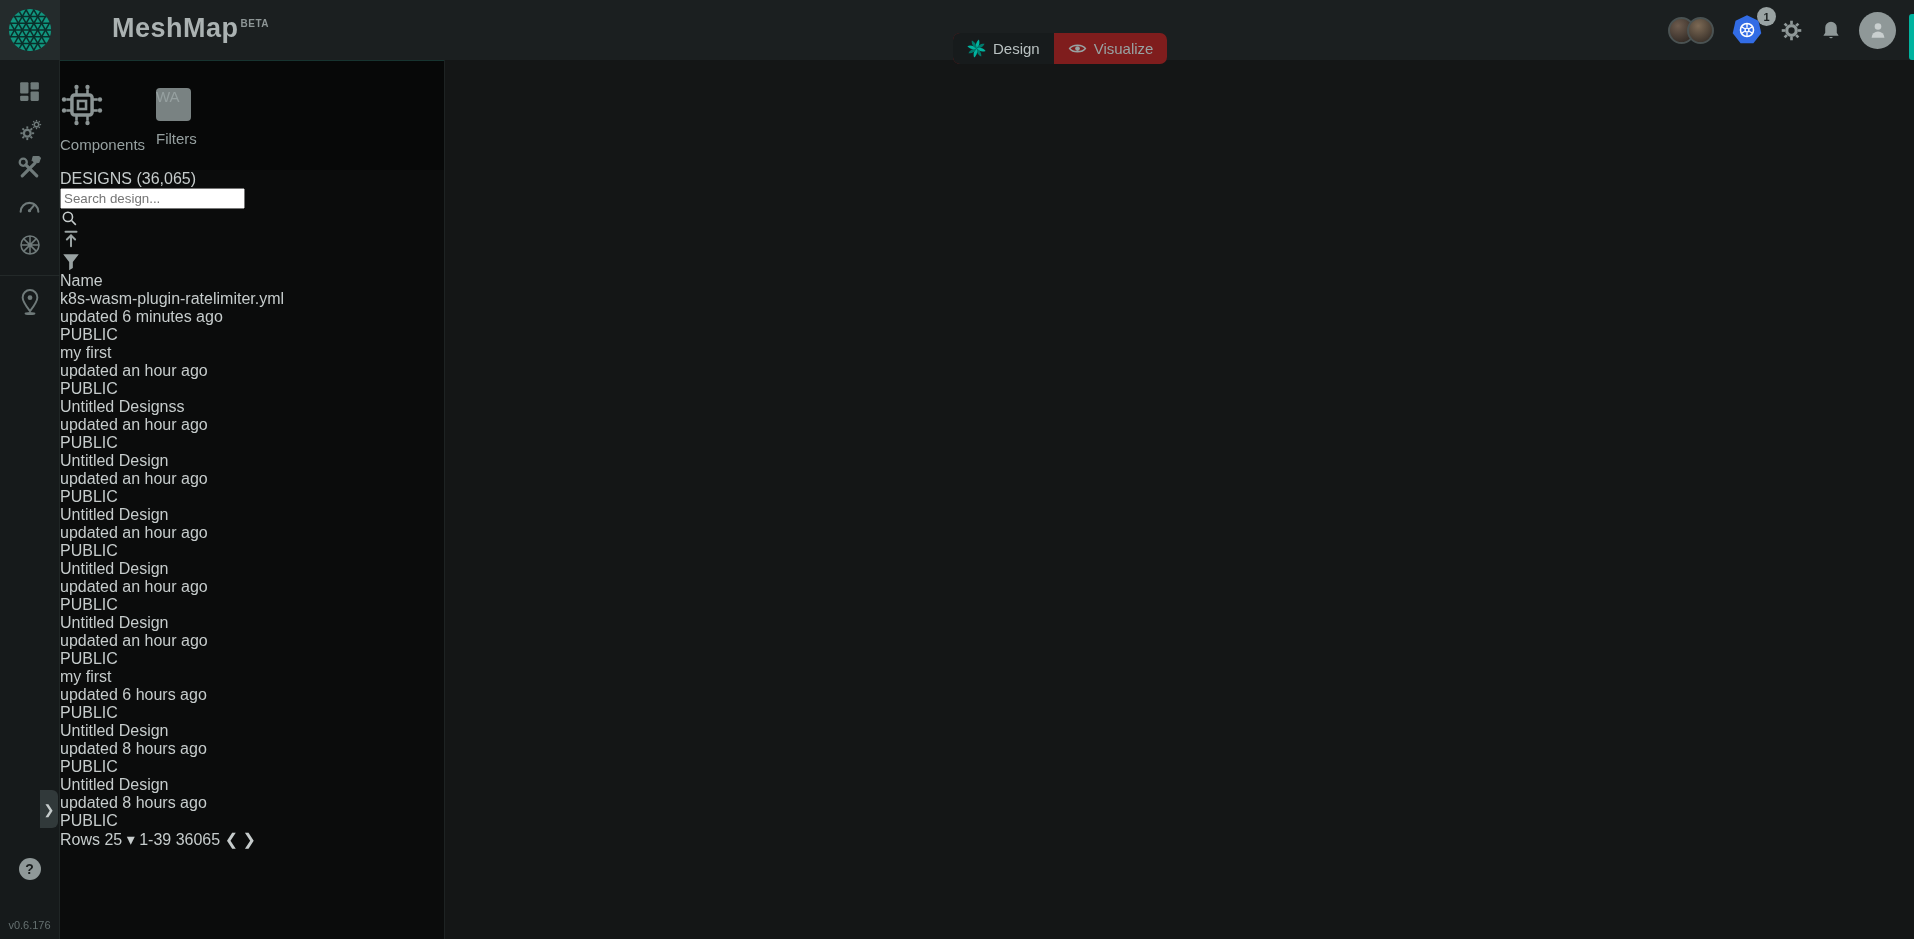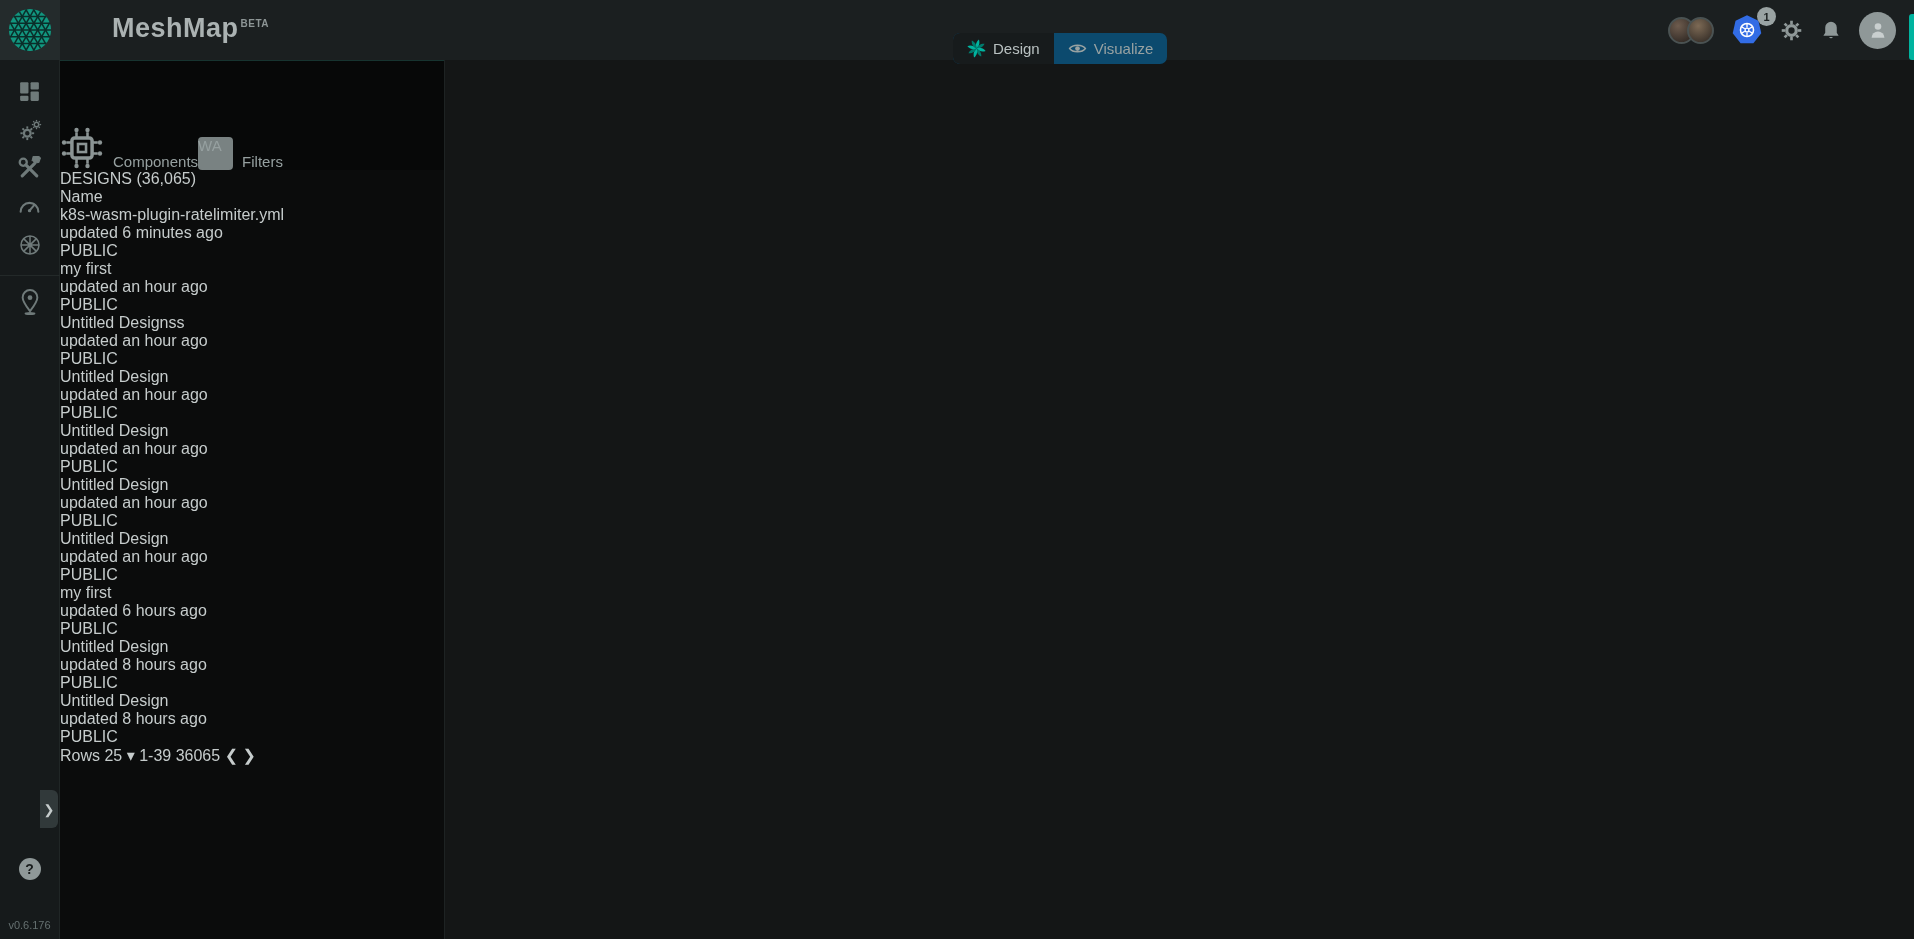--- a/index.html
+++ b/index.html
@@ -6,21 +6,21 @@
   *{box-sizing:border-box;}
   .app{position:relative;width:1914px;height:939px;overflow:hidden;background:#141616;
        font-family:"Liberation Sans",sans-serif;color:#c6cccc;-webkit-font-smoothing:antialiased;}
   svg{display:block;}
 
   
   .topbar{position:absolute;left:0;top:0;width:100%;height:60px;background:#1b1f20;z-index:30;}
   .logo-box{position:absolute;left:0;top:0;width:60px;height:60px;background:#242b2c;display:flex;align-items:center;justify-content:center;}
   .brand{position:absolute;left:112px;top:13px;font-size:27px;font-weight:bold;color:#abb2b2;letter-spacing:.5px;}
   .brand sup{font-size:10px;font-weight:bold;color:#8d9595;margin-left:2px;}
-  .modes{position:absolute;left:953px;top:33px;display:flex;background:#0c4a6e;border-radius:7px;overflow:hidden;}
+  .modes{position:absolute;left:953px;top:33px;display:flex;background:#7f1d1d;border-radius:7px;overflow:hidden;}
   .mode{display:flex;align-items:center;gap:7px;padding:6px 14px;font-size:15px;color:#98a2a2;cursor:pointer;}
   .mode.active{background:#171b1c;color:#b9c1c1;}
   .top-right{position:absolute;right:18px;top:0;height:60px;display:flex;align-items:center;gap:17px;}
   .av{width:27px;height:27px;border-radius:50%;border:2px solid #4a5252;background:radial-gradient(circle at 35% 30%,#6e5c4e,#241f1c);}
   .av.two{margin-left:-8px;background:radial-gradient(circle at 40% 30%,#7d6a55,#2b2521);}
   .avpair{display:flex;}
   .k8s-wrap{position:relative;width:32px;height:32px;}
   .k8s-badge{position:absolute;top:-7px;right:-13px;width:19px;height:19px;border-radius:50%;background:#9aa3a3;color:#1c2020;font-size:11px;font-weight:bold;display:flex;align-items:center;justify-content:center;}
   .icon-btn{color:#8f9898;cursor:pointer;background:none;border:none;padding:0;}
   .avatar-btn{width:37px;height:37px;border-radius:50%;background:#8f9898;display:flex;align-items:center;justify-content:center;color:#c9cfcf;cursor:pointer;}
@@ -33,21 +33,21 @@
   .rail-spacer{flex:1;}
   .help-circle{width:22px;height:22px;border-radius:50%;background:#8f9898;color:#191d1d;font-size:14px;font-weight:bold;display:flex;align-items:center;justify-content:center;cursor:pointer;margin-bottom:26px;}
   .version{font-size:11px;color:#657070;margin-bottom:8px;}
 
   
   .expander{position:absolute;left:40px;top:790px;width:18px;height:38px;background:#31393a;border-radius:0 6px 6px 0;color:#c6cccc;display:flex;align-items:center;justify-content:center;font-size:13px;cursor:pointer;z-index:25;}
 
   
   .sidebar{position:absolute;left:60px;top:60px;bottom:0;width:385px;background:#0b0c0c;border-right:1px solid #1e2323;z-index:20;}
   .tabs{display:grid;grid-template-columns:repeat(4,1fr);height:110px;border-top:1px solid #173430;background:#070808;}
-  .tab{position:relative;display:flex;flex-direction:row;align-items:flex-end;justify-content:center;gap:9px;cursor:pointer;font-size:15px;color:#96a0a0;padding-top:4px;}
+  .tab{position:relative;display:flex;flex-direction:column;align-items:flex-start;justify-content:center;gap:9px;cursor:pointer;font-size:15px;color:#96a0a0;padding-top:4px;}
   .tab.active{color:#e9eded;}
   .tab.active::after{content:"";position:absolute;left:8px;right:8px;bottom:0;height:3px;border-radius:3px;background:#00B39F;}
   .wa-box{width:35px;height:33px;background:#79828- 2;background:#798282;border-radius:4px;color:#14181" ;color:#141818;font-weight:bold;font-size:13px;display:flex;align-items:flex-start;justify-content:center;padding-top:3px;}
   .designs-header{height:44px;background:#020303;display:flex;align-items:center;justify-content:center;font-size:15px;color:#b9c0c0;letter-spacing:.4px;}
   .search-row{height:56px;display:flex;align-items:center;padding:0 8px 0 13px;gap:9px;}
   .search-box{position:relative;}
   .search-box input{width:304px;height:36px;background:#161919;border:1px solid #262b2b;border-radius:4px;color:#b9c1c1;font-size:15px;padding:0 34px 0 12px;font-family:inherit;outline:none;}
   .search-box input::placeholder{color:#869090;}
   .search-ic{position:absolute;right:9px;top:9px;color:#9aa3a3;}
   .name-col{height:48px;display:flex;align-items:center;padding-left:28px;font-weight:bold;font-size:15px;color:#b5bcbc;border-bottom:1px solid #1d2222;}
@@ -348,20 +348,47 @@
         <span>Components</span>
       </div>
       <div class="tab">
         <div class="wa-box">WA</div>
         <span>Filters</span>
       </div>
     </div>
 
     <div class="designs-header">DESIGNS (36,065)</div>
 
+    <div class="search-row">
+      <div class="search-box">
+        <input type="text" placeholder="Search design..." style="">
+        <span class="search-ic">
+          <svg width="19" height="19" viewBox="-12 -12 24 24">
+              <g fill="none" stroke="currentColor" stroke-width="2">
+                <circle cx="-2" cy="-2" r="5.8"></circle>
+                <line x1="2.6" y1="2.6" x2="8" y2="8"></line>
+              </g>
+            </svg>
+        </span>
+      </div>
+      <span class="icon-btn" style="color:#9aa3a3">
+        <svg width="22" height="22" viewBox="-12 -12 24 24">
+          <g stroke="currentColor" stroke-width="2.2" fill="none" stroke-linecap="round">
+              <line x1="-6" y1="-8" x2="6" y2="-8"></line>
+              <path d="M0 8V-3.5"></path>
+              <path d="M-4.5 0.5 0-4l4.5 4.5"></path>
+            </g>
+        </svg>
+      </span>
+      <span class="icon-btn" style="color:#9aa3a3">
+        <svg width="22" height="22" viewBox="-12 -12 24 24">
+          <path d="M-8.5-7.5h17L2 1v6.5L-2 10V1Z" fill="currentColor"></path>
+        </svg>
+      </span>
+    </div>
 
     <div class="name-col">Name</div>
 
     <div>
 
         <div class="drow">
           <div class="drow-name">k8s-wasm-plugin-ratelimiter.yml</div>
           <div class="drow-updated">updated 6 minutes ago</div>
           <div class="badge">PUBLIC</div>
         </div>

